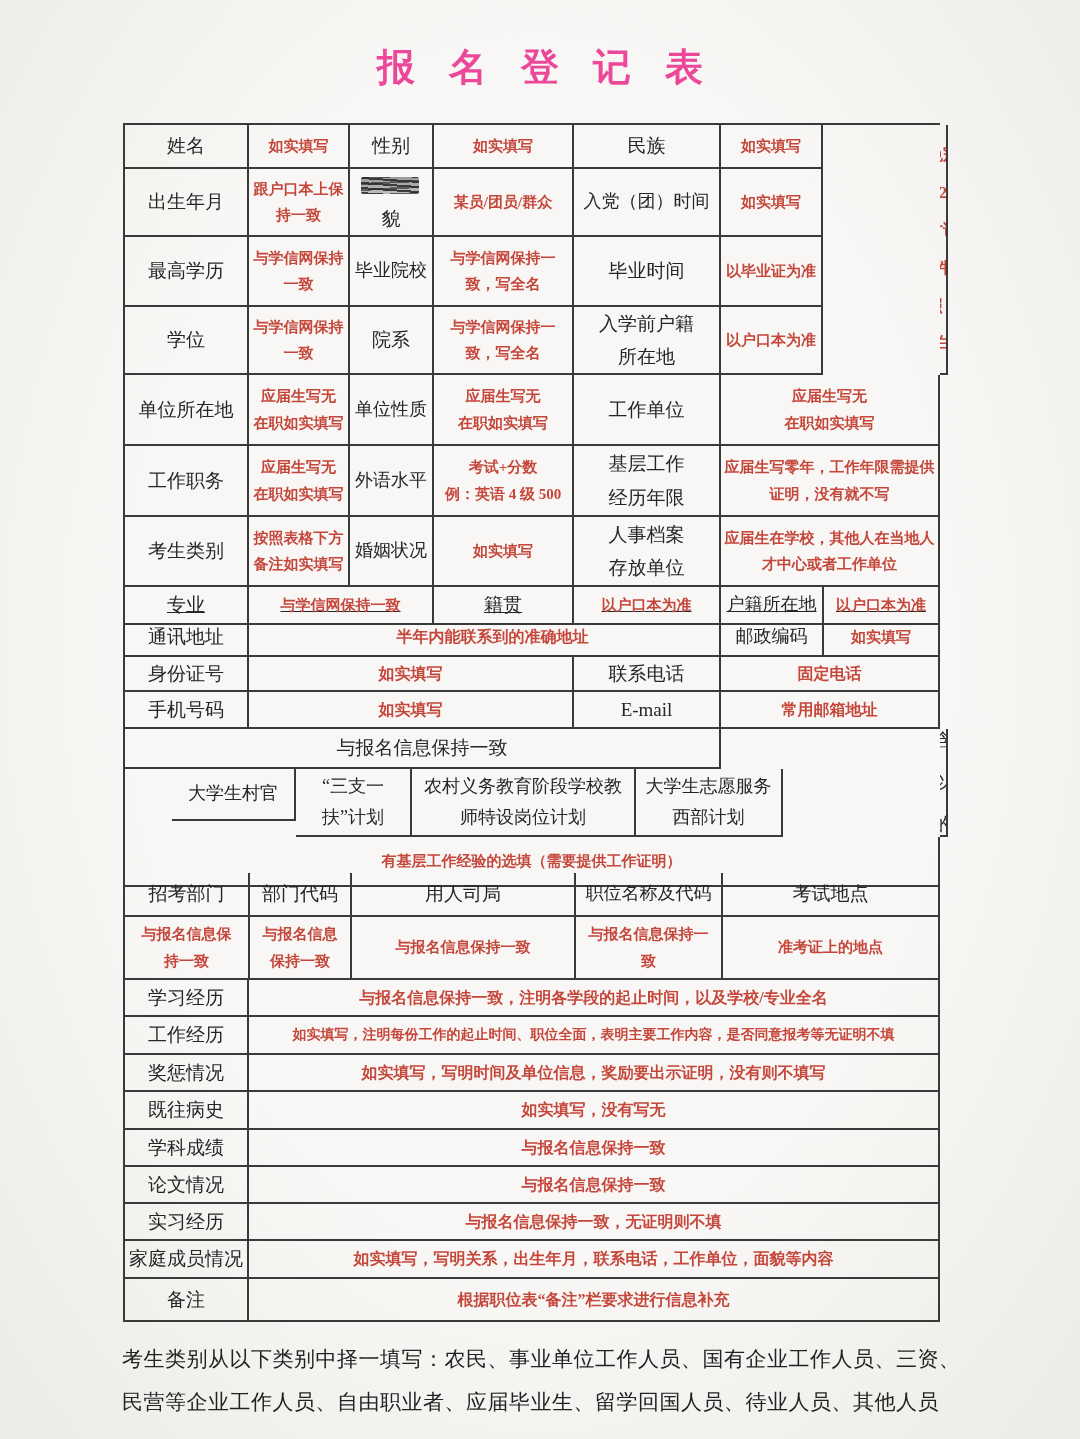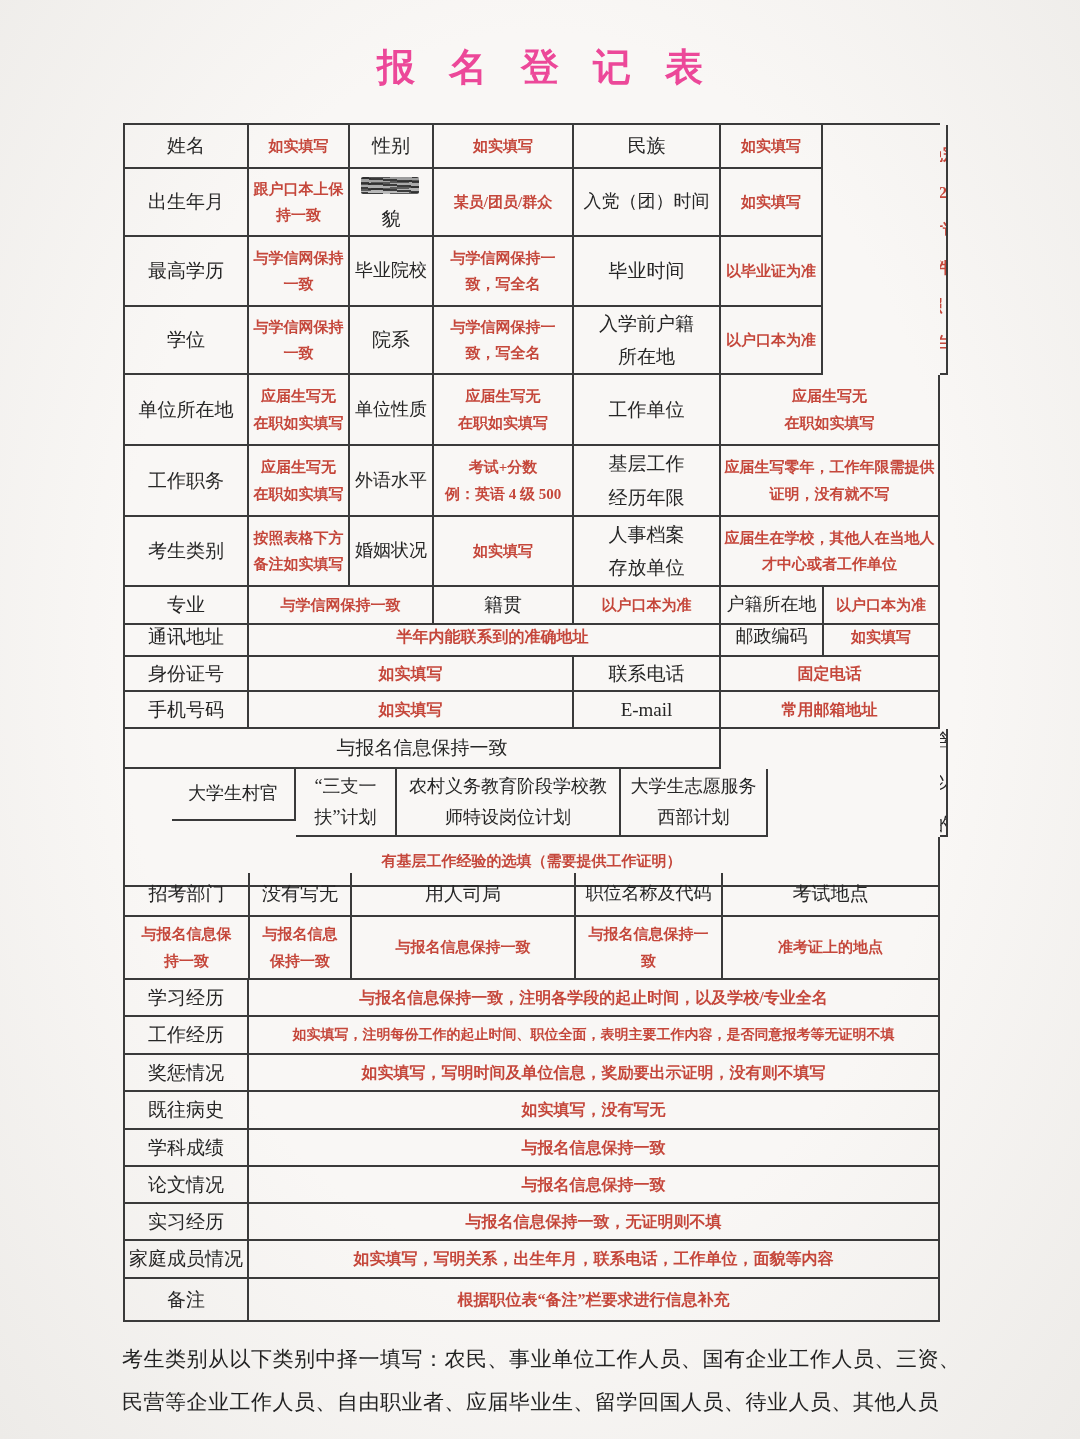--- a/index.html
+++ b/index.html
@@ -233,21 +233,21 @@
       </div>
       <div class="cell blk" style="width: 147px; height: 70px;">
         <span class="cell-text">人事档案
 存放单位</span>
       </div>
       <div class="cell red" style="width: 219px; height: 70px;">
         <span class="cell-text">应届生在学校，其他人在当地人
 才中心或者工作单位</span>
       </div>
     </div>
-    <div class="trow" style="height: 32px;">
+    <div class="trow" style="height: 32px; text-decoration: underline;">
       <div class="cell blk" style="width: 124px; height: 38px;">
         <span class="cell-text">专业</span>
       </div>
       <div class="cell red" style="width: 185px; height: 38px;">
         <span class="cell-text">与学信网保持一致</span>
       </div>
       <div class="cell blk" style="width: 140px; height: 38px;">
         <span class="cell-text">籍贯</span>
       </div>
       <div class="cell red" style="width: 147px; height: 38px;">
@@ -306,21 +306,21 @@
       <div class="group-left">
         <div class="trow" style="height: 40px;">
           <div class="cell blk" style="width: 596px; height: 40px;">
             <span class="cell-text">与报名信息保持一致</span>
           </div>
         </div>
         <div class="trow" style="height: 68px;">
           <div class="cell blk" style="width: 124px; height: 52px; font-size: 18px; margin-left: 47px;">
             <span class="cell-text">大学生村官</span>
           </div>
-          <div class="cell blk" style="width: 101px; height: 68px; font-size: 18px;">
+          <div class="cell blk" style="width: 116px; height: 68px; font-size: 18px;">
             <span class="cell-text">“三支一
 扶”计划</span>
           </div>
           <div class="cell blk" style="width: 224px; height: 68px; font-size: 18px;">
             <span class="cell-text">农村义务教育阶段学校教
 师特设岗位计划</span>
           </div>
           <div class="cell blk" style="width: 147px; height: 68px; font-size: 18px;">
             <span class="cell-text">大学生志愿服务
 西部计划</span>
@@ -335,21 +335,21 @@
     <div class="trow" style="height: 36px;">
       <div class="cell red" style="width: 815px; height: 50px;">
         <span class="cell-text">有基层工作经验的选填（需要提供工作证明）</span>
       </div>
     </div>
     <div class="trow" style="height: 44px;">
       <div class="cell blk" style="width: 125px; height: 44px;">
         <span class="cell-text">招考部门</span>
       </div>
       <div class="cell blk" style="width: 102px; height: 44px;">
-        <span class="cell-text">没有写无</span>
+        <span class="cell-text">部门代码</span>
       </div>
       <div class="cell blk" style="width: 224px; height: 44px;">
         <span class="cell-text">用人司局</span>
       </div>
       <div class="cell blk" style="width: 147px; height: 44px; font-size: 18px;">
         <span class="cell-text">职位名称及代码</span>
       </div>
       <div class="cell blk" style="width: 217px; height: 44px;">
         <span class="cell-text">考试地点</span>
       </div>

